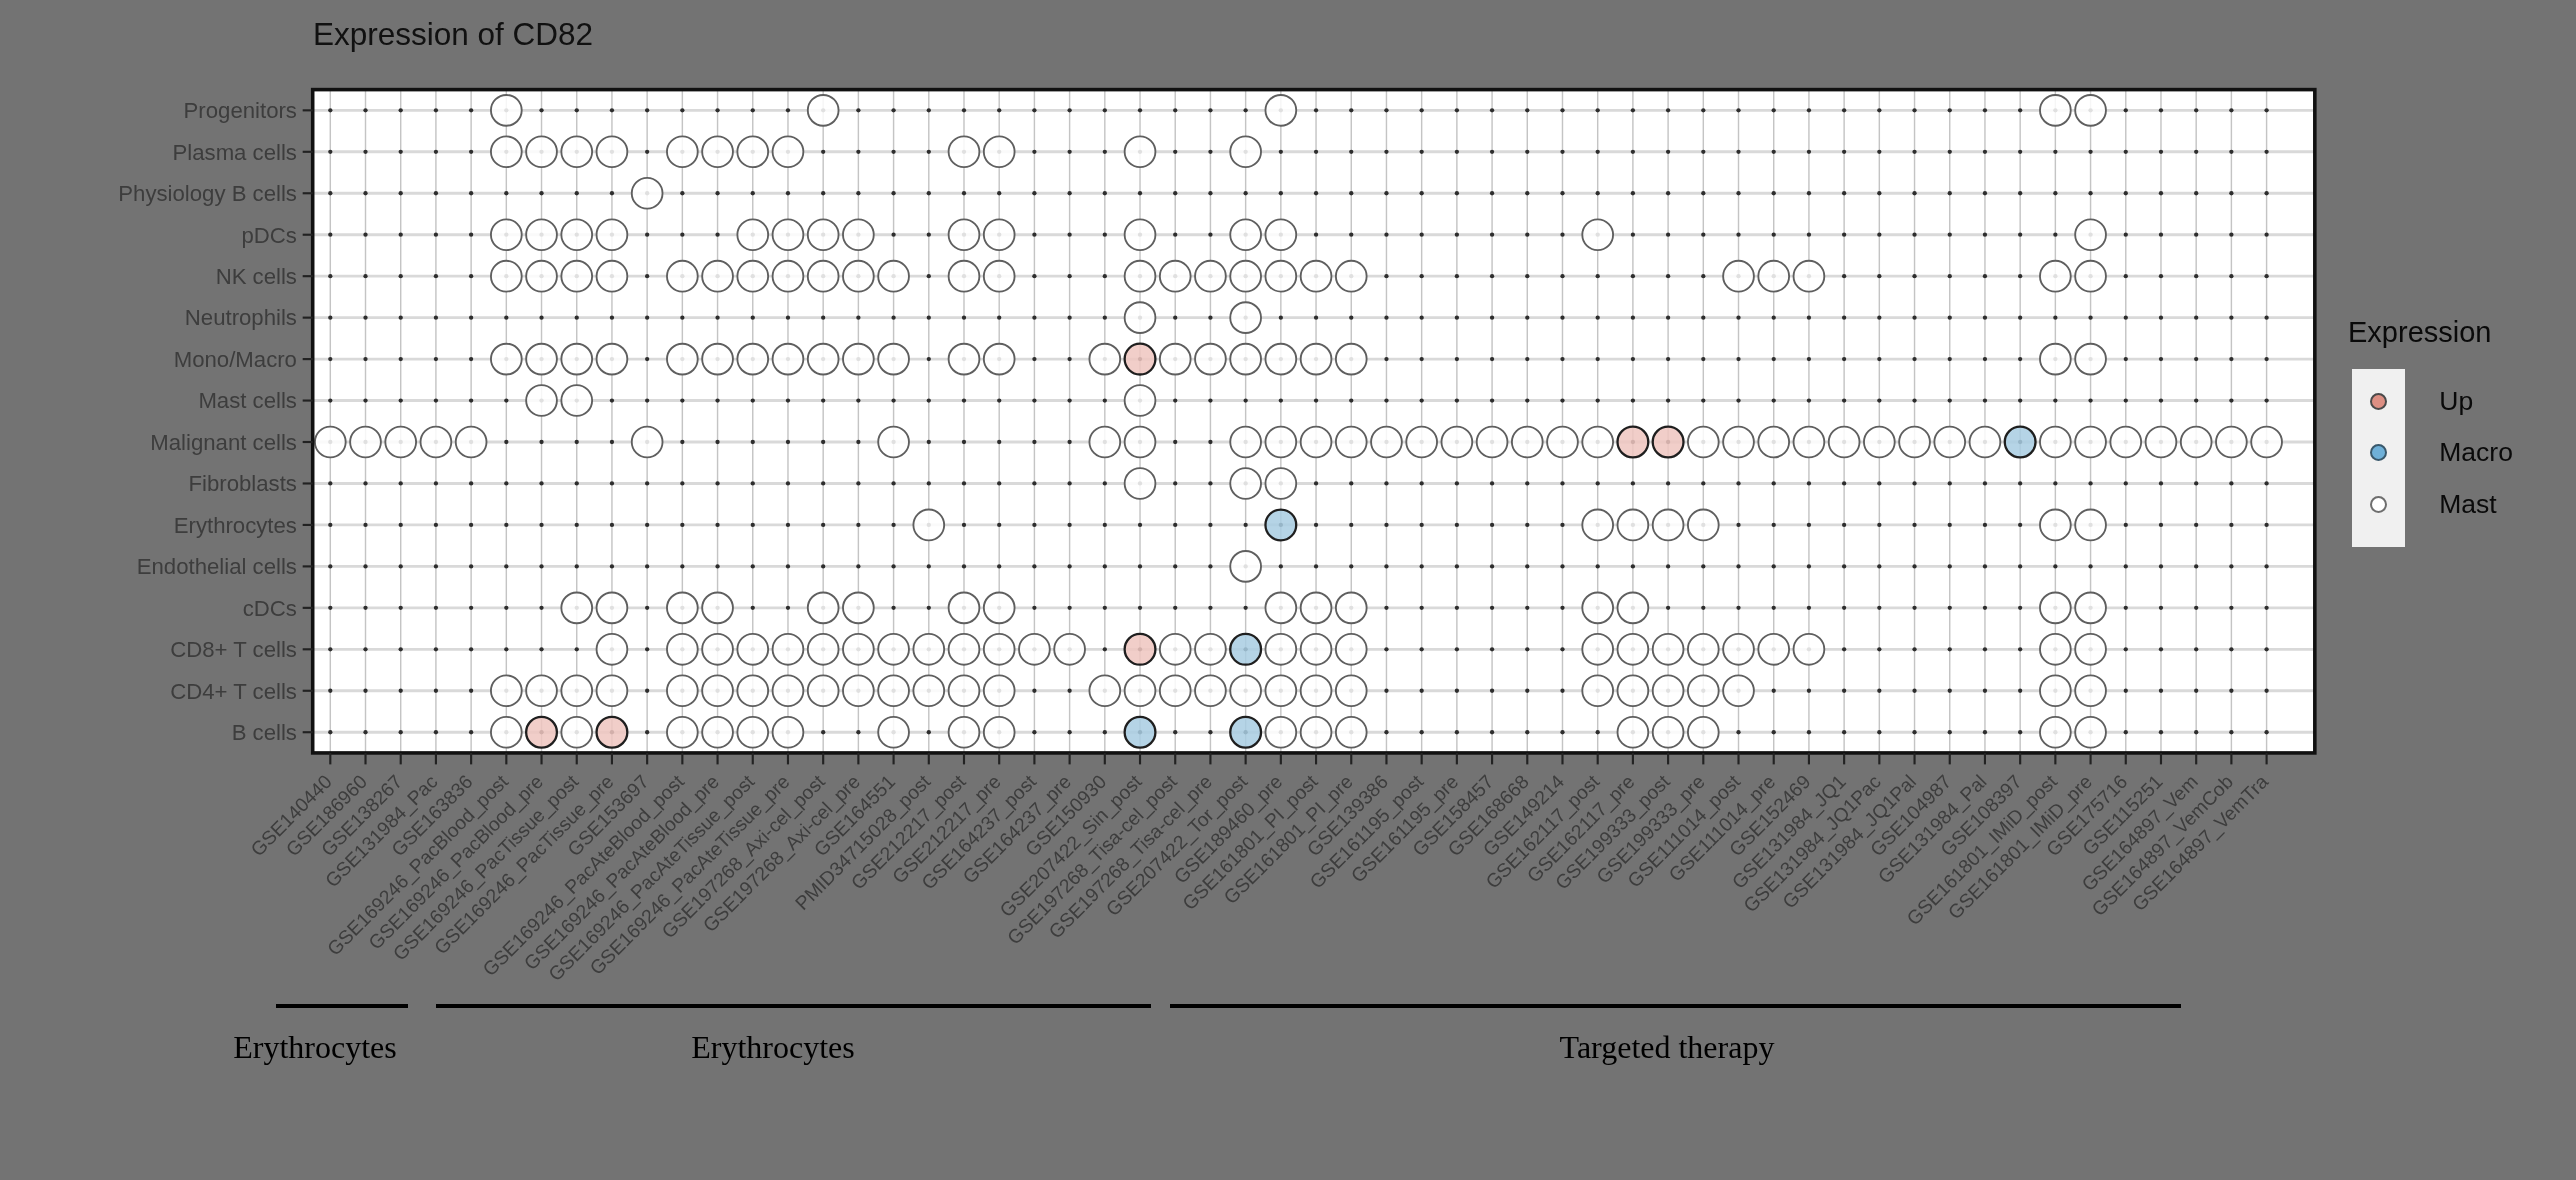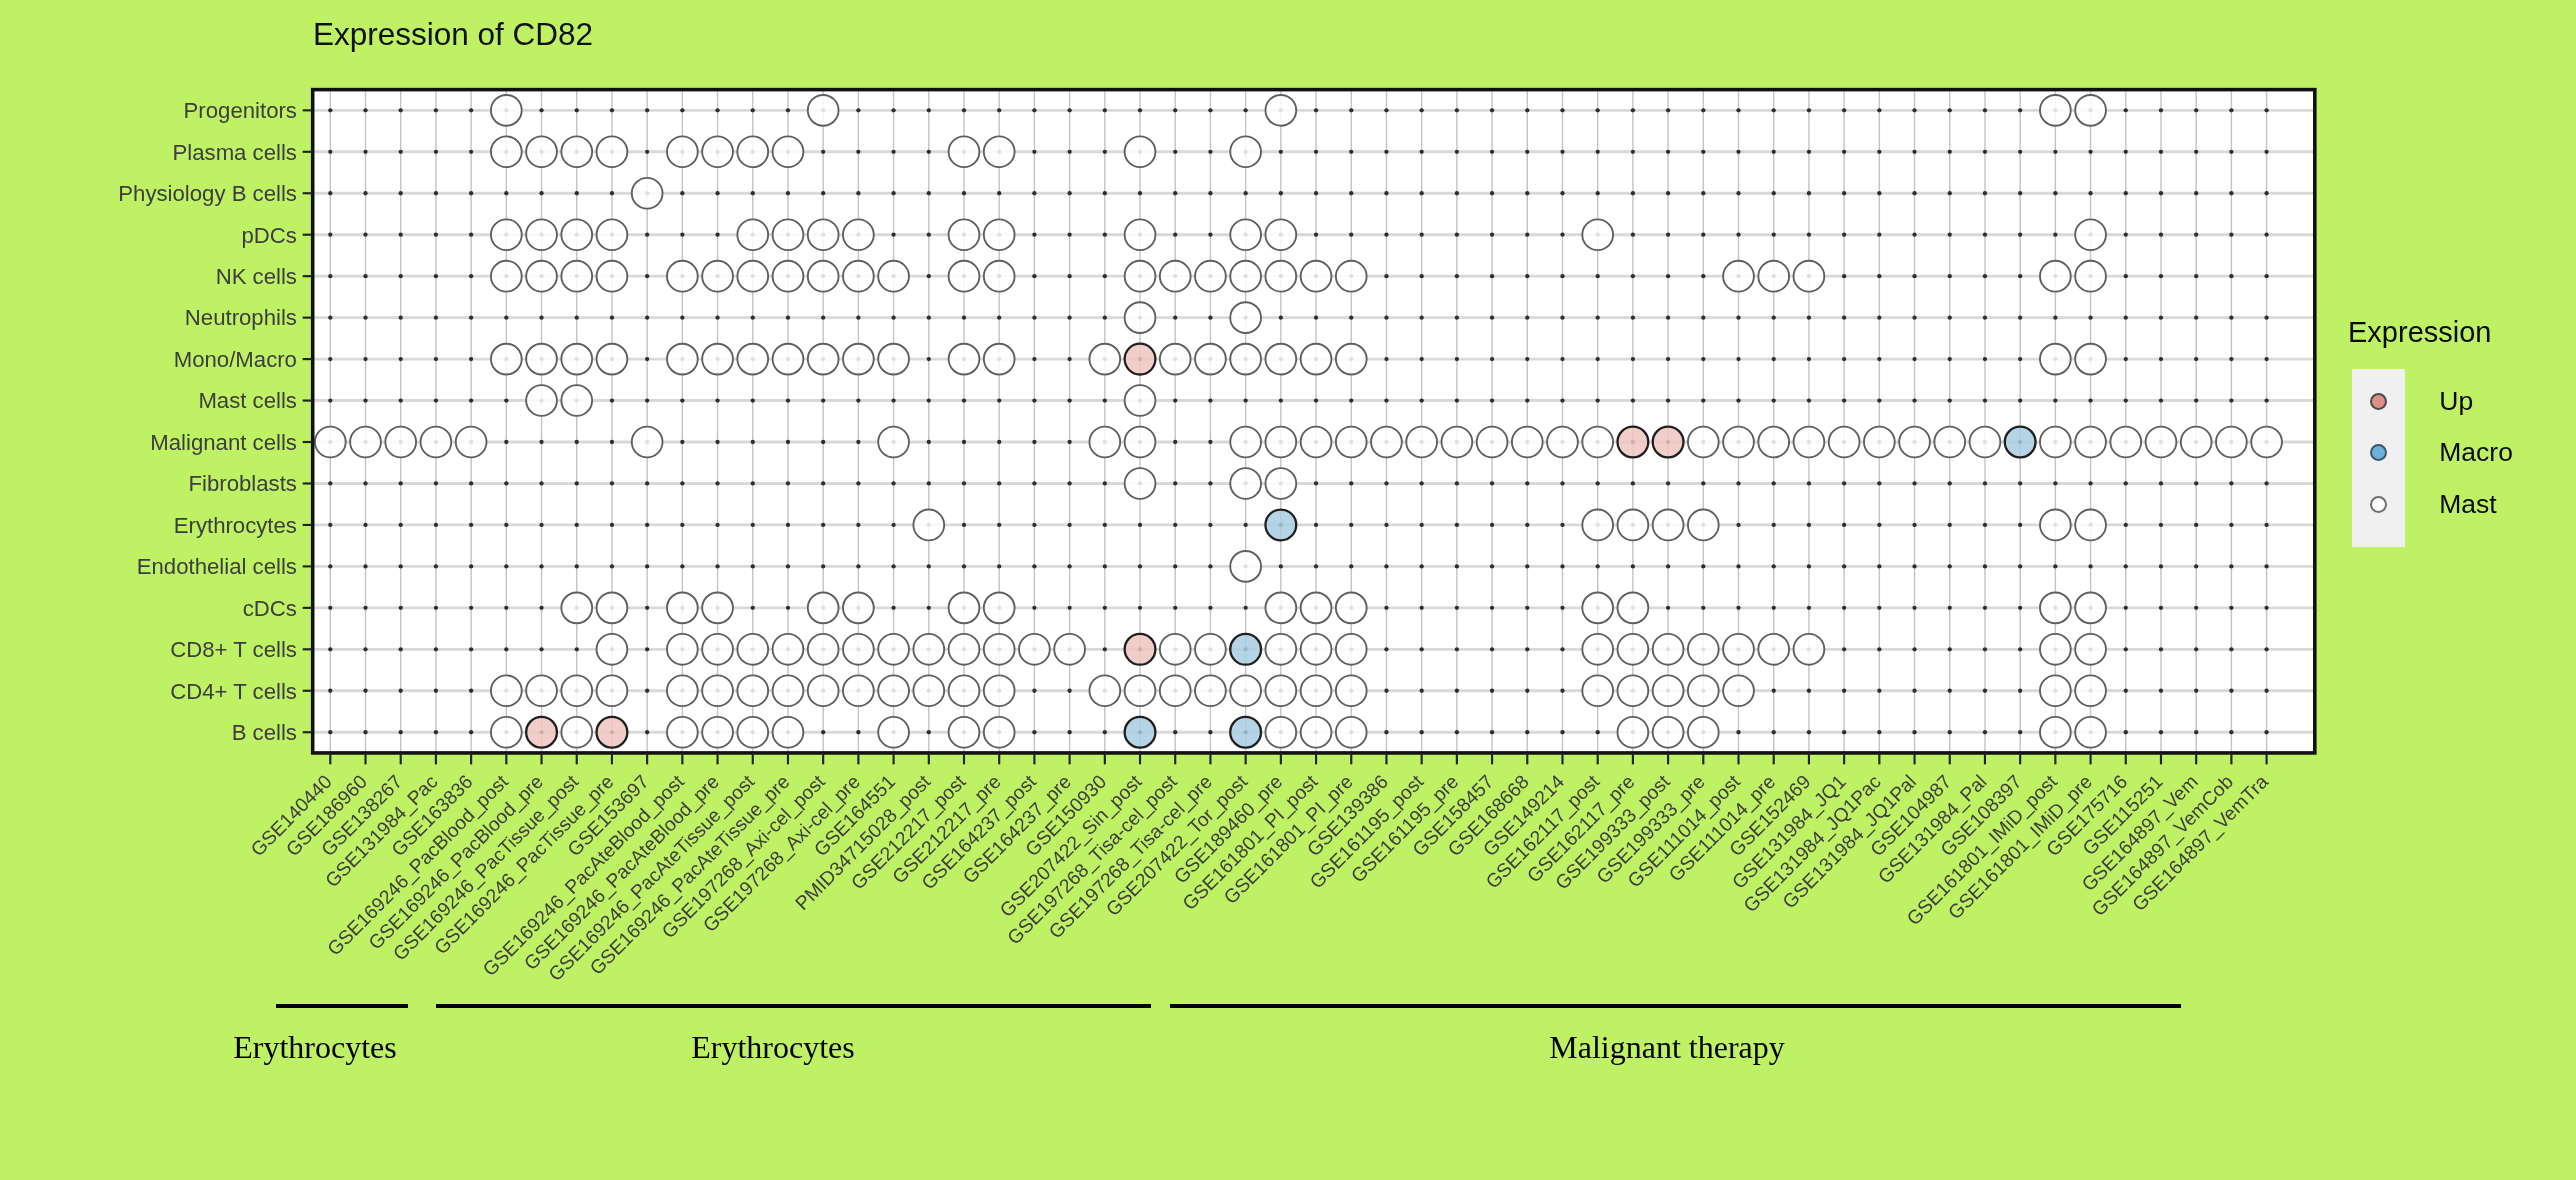--- a/index.html
+++ b/index.html
@@ -1,16 +1,16 @@
 <!DOCTYPE html>
 <html style="font-size:11.4px"><head>
 <meta charset="utf-8">
 <style>
   html,body{margin:0;padding:0;background:#ffffff;}
-  #canvas{position:relative;width:2576px;height:1181px;background:#bef264;
+  #canvas{position:relative;width:2576px;height:1181px;background:#737373;
           font-family:"Liberation Sans",sans-serif;overflow:hidden;}
   #plot-svg{position:absolute;left:0;top:0;}
   #chart-title{position:absolute;left:313px;top:15.7px;font-size:31.5px;color:#111;}
   #legend{position:absolute;left:2348px;top:316px;}
   #legend .lg-title{font-size:29px;color:#0a0a0a;margin-bottom:20px;}
   #legend .lg-strip{background:#f0f0f0;display:inline-block;padding:13px 0;width:53px;position:absolute;left:4.3px;top:53px;height:152px;}
   .lg-row{position:absolute;left:4.3px;width:286px;height:46px;display:flex;align-items:center;}
   .lg-dot{width:17px;height:17px;border-radius:50%;margin-left:18px;box-sizing:border-box;flex:none;}
   .lg-dot.up{background:#dd8f83;border:2.1px solid #4a4a4a;}
   .lg-dot.down{background:#6fb0d8;border:2.1px solid #39586b;}
@@ -1389,15 +1389,15 @@
       <span class="lg-dot none"></span>
       <span class="lg-label">Mast</span>
     </div>
   </div>
 
   <div class="grp-line" style="left:276px;width:132px;"></div>
   <div class="grp-line" style="left:436px;width:715px;"></div>
   <div class="grp-line" style="left:1170px;width:1011px;"></div>
   <div class="grp-label" style="left:315px;">Erythrocytes</div>
   <div class="grp-label" style="left:773px;">Erythrocytes</div>
-  <div class="grp-label" style="left:1667px;">Malignant therapy</div>
+  <div class="grp-label" style="left:1667px;">Targeted therapy</div>
 </div>
 
 
 </body></html>

